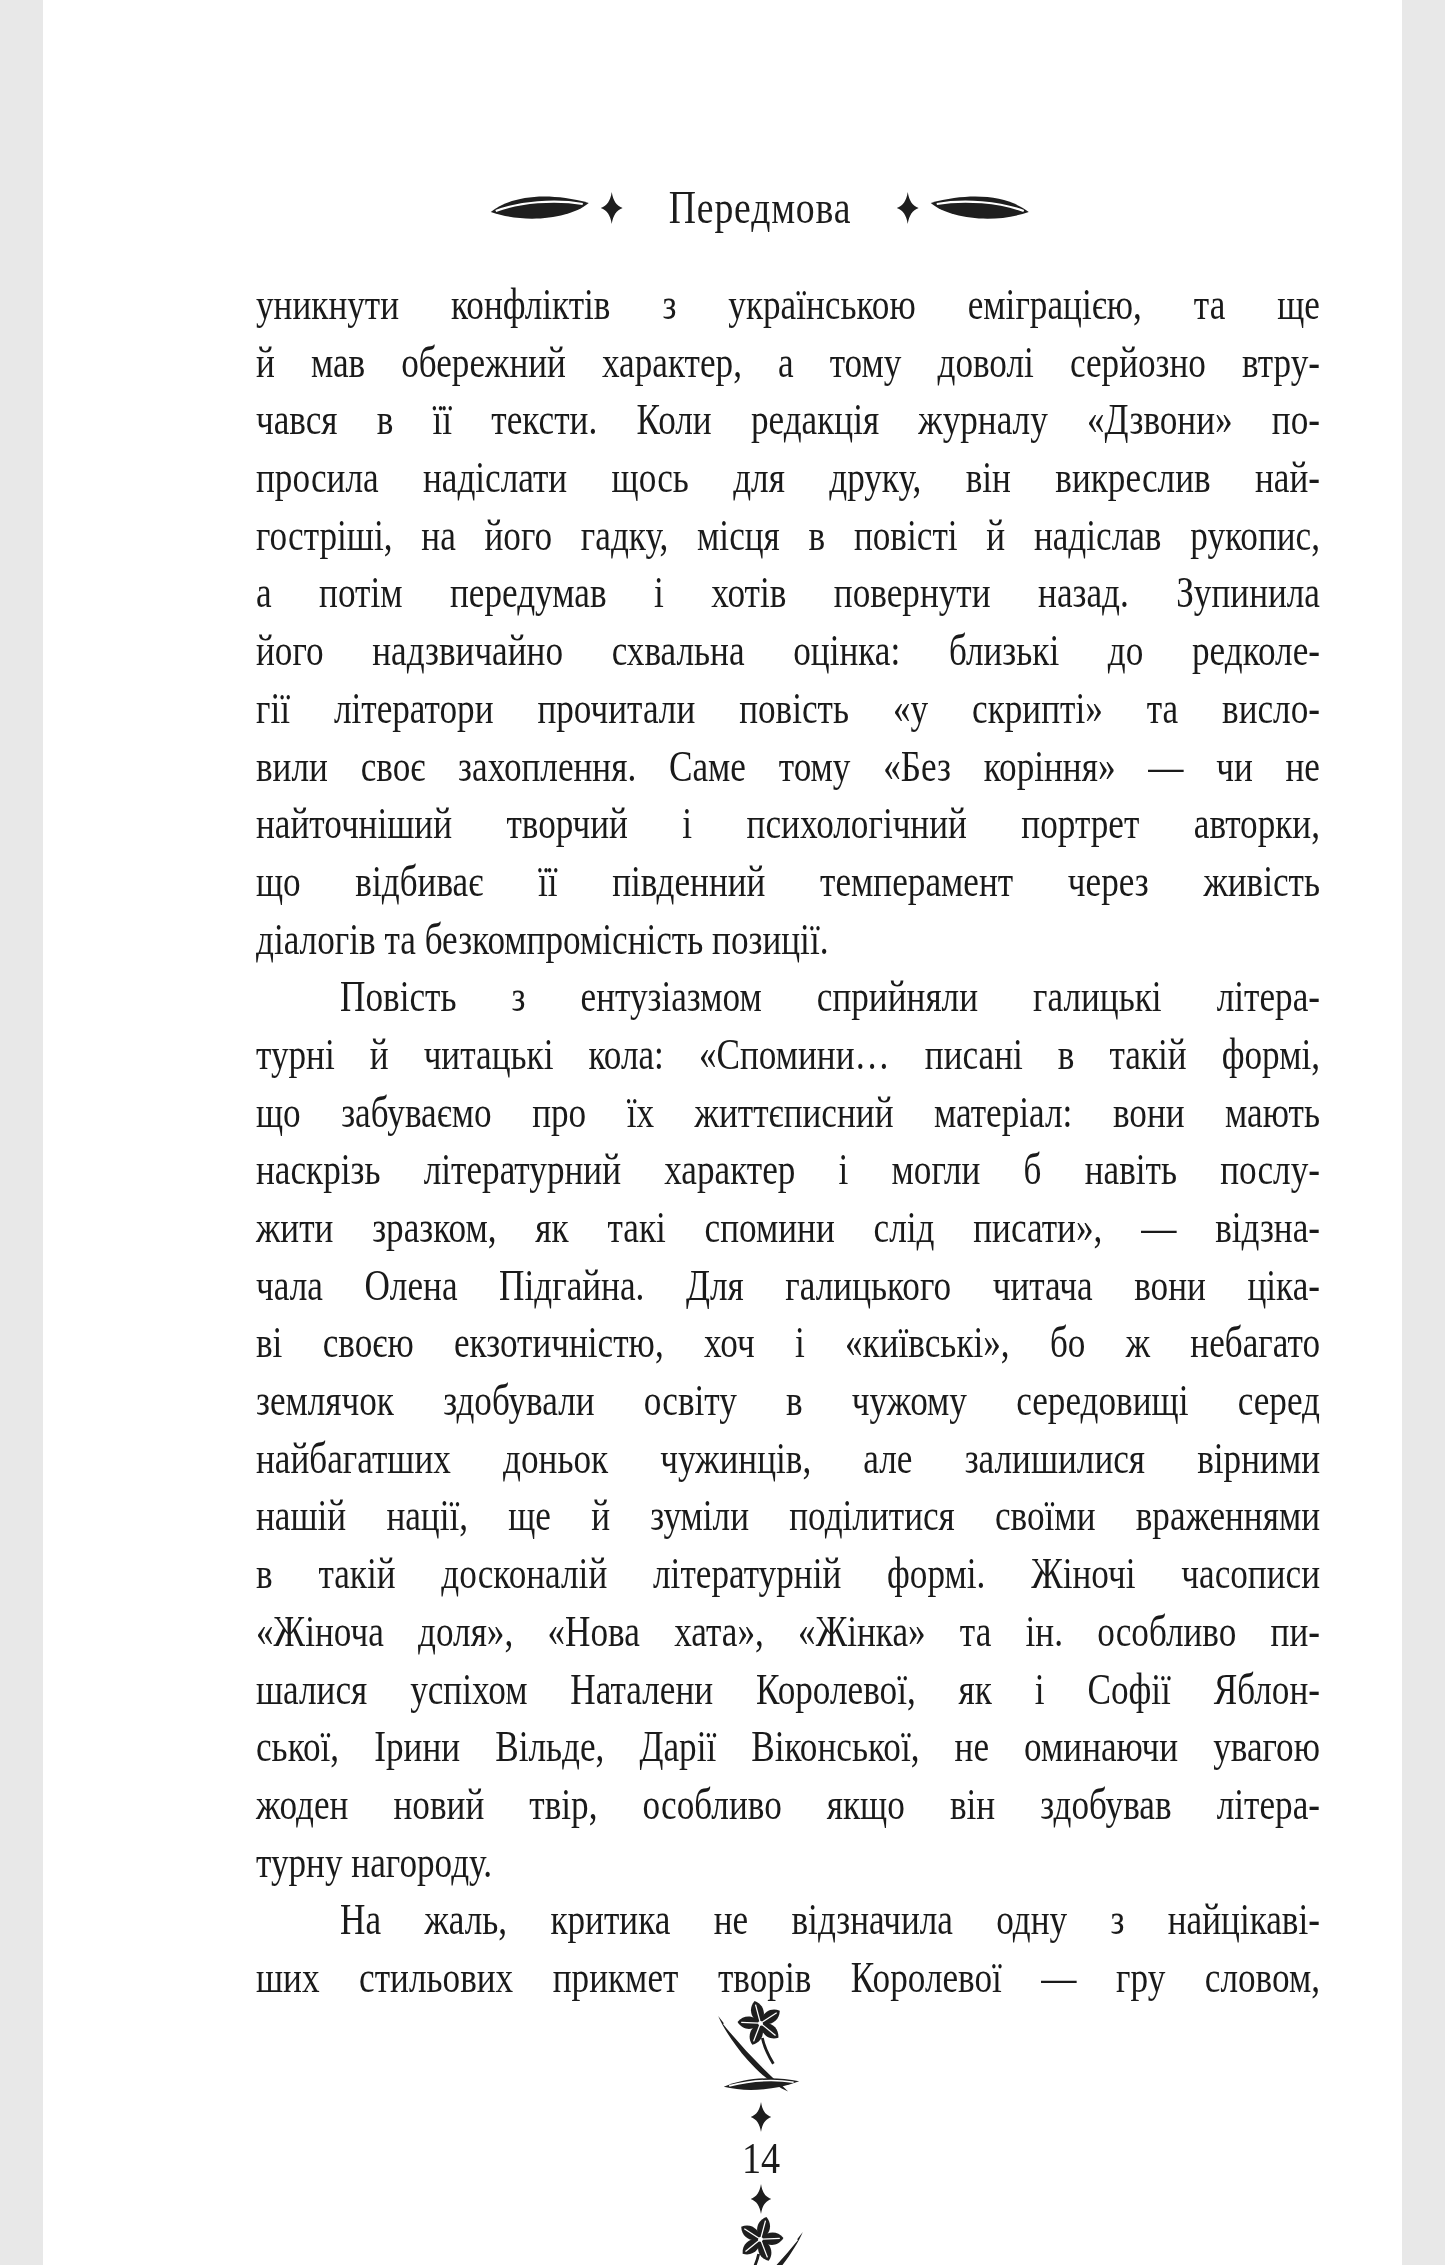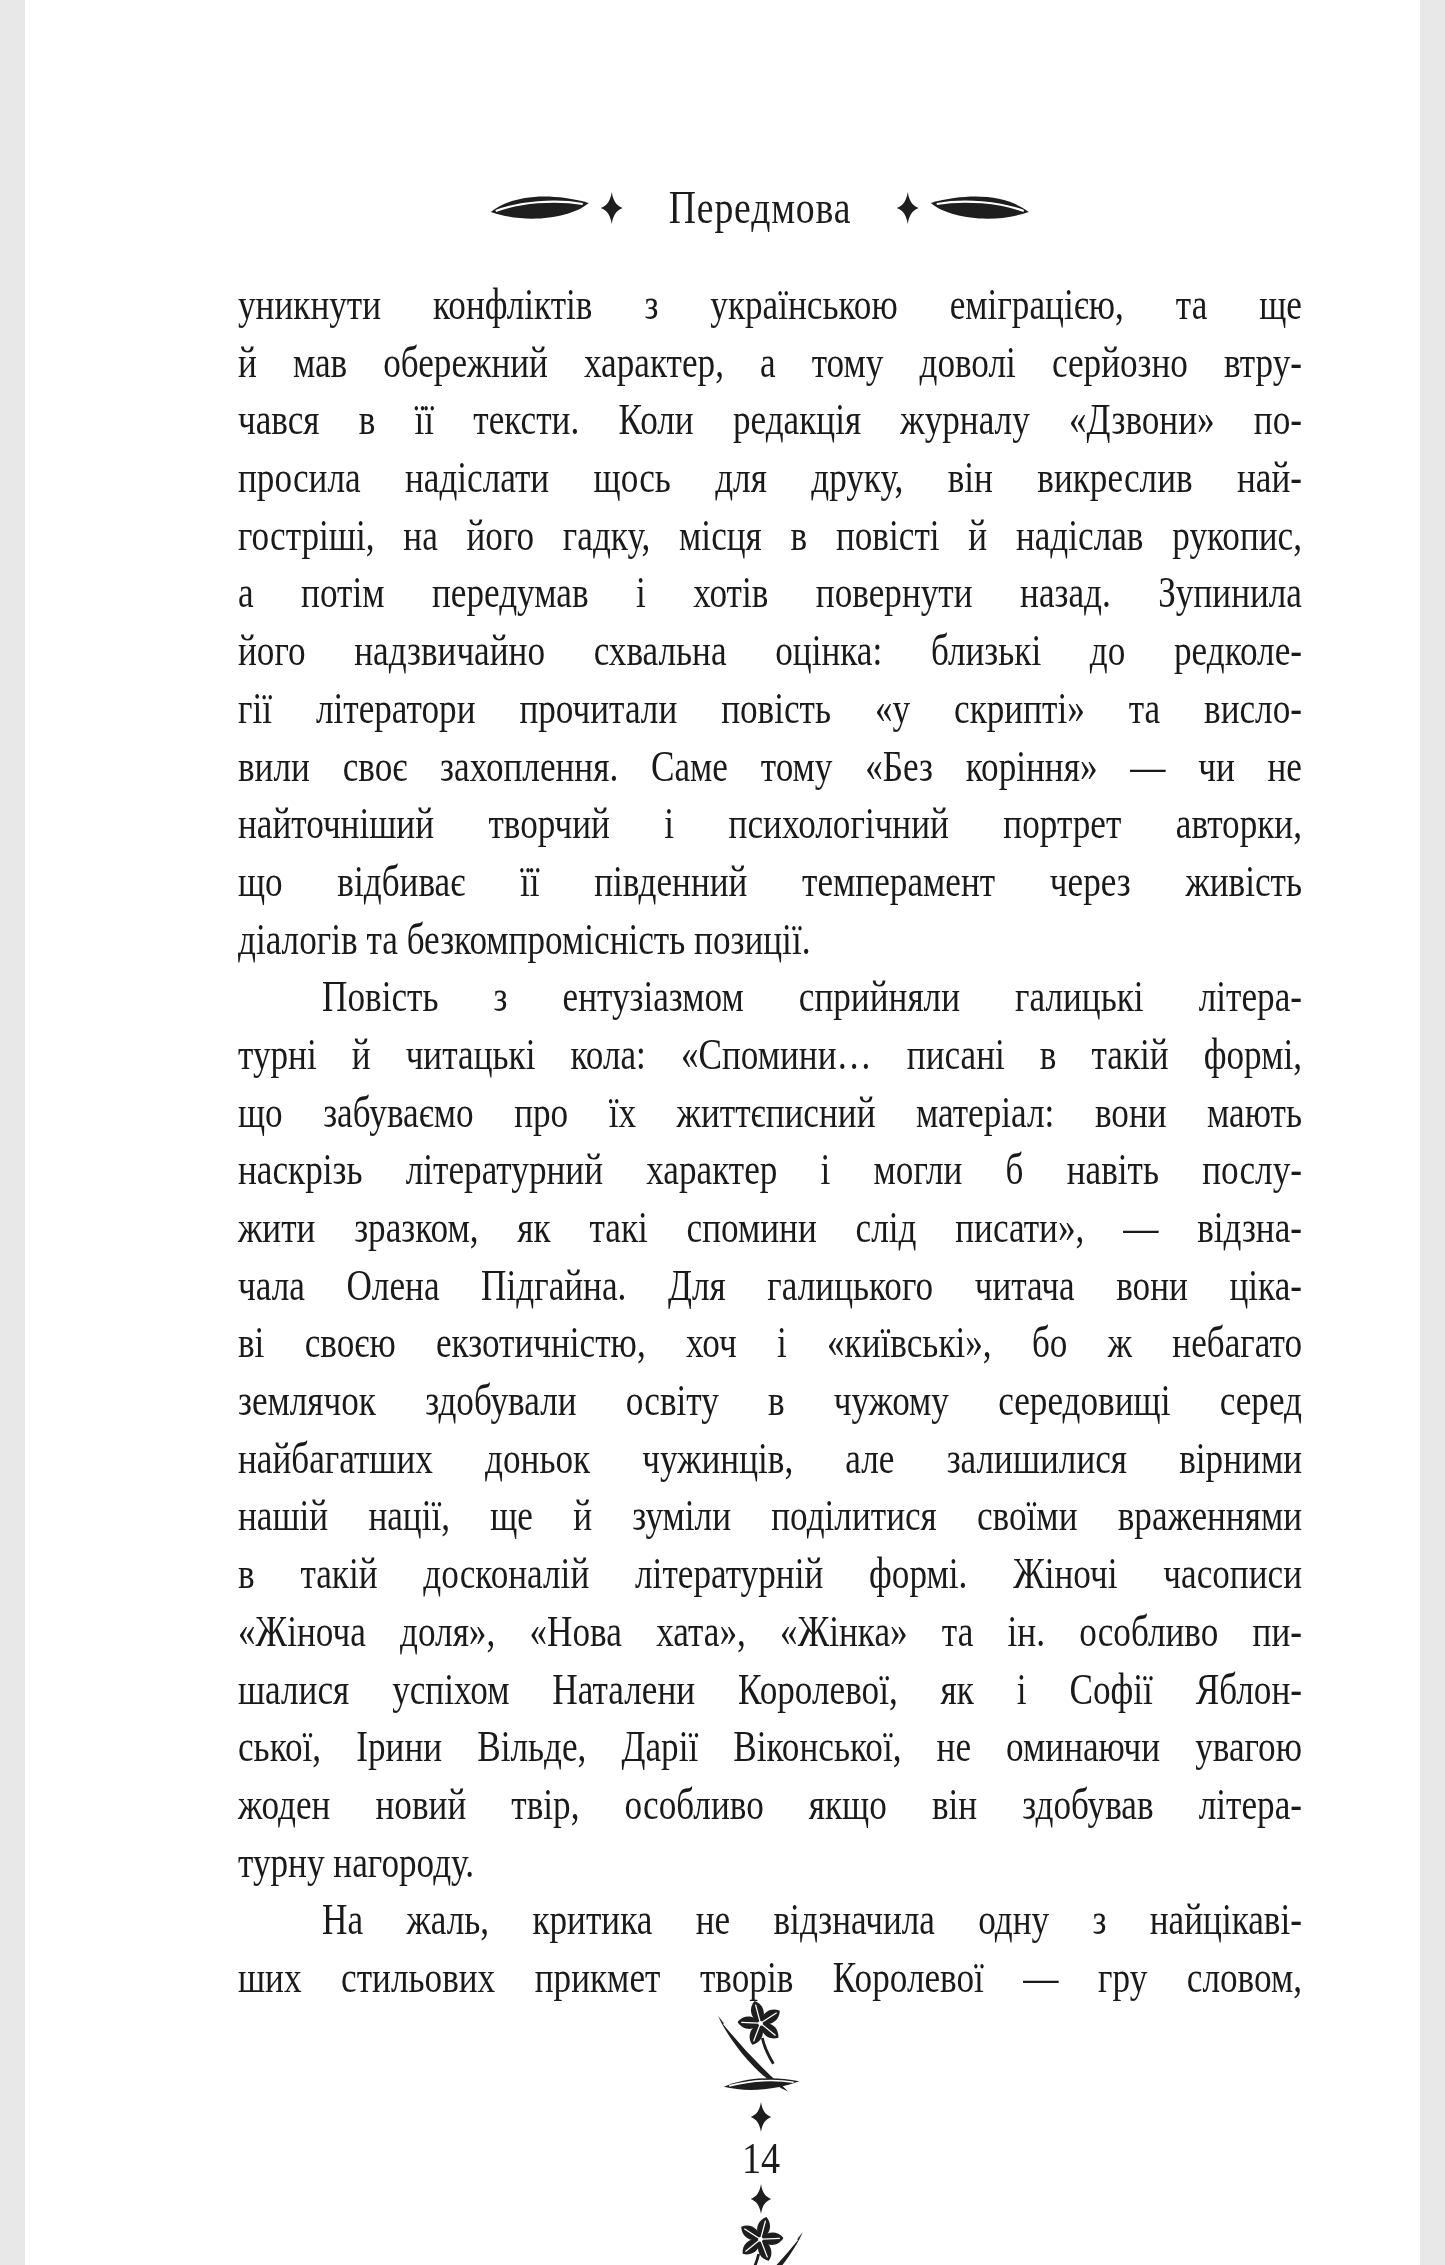--- a/index.html
+++ b/index.html
@@ -10,21 +10,20 @@
   }
   .page {
     position: relative;
     width: 1359px;
     height: 2265px;
     margin: 0 auto;
     background: #ffffff;
     color: #1a1a1a;
     font-family: "Liberation Serif", serif;
     overflow: hidden;
-    padding-left: 36px;
   }
 
   
   .chapter-header {
     position: absolute;
     top: 184px;
     left: 50%;
     transform: translateX(calc(-50% + 37px));
     height: 48px;
     display: flex;

